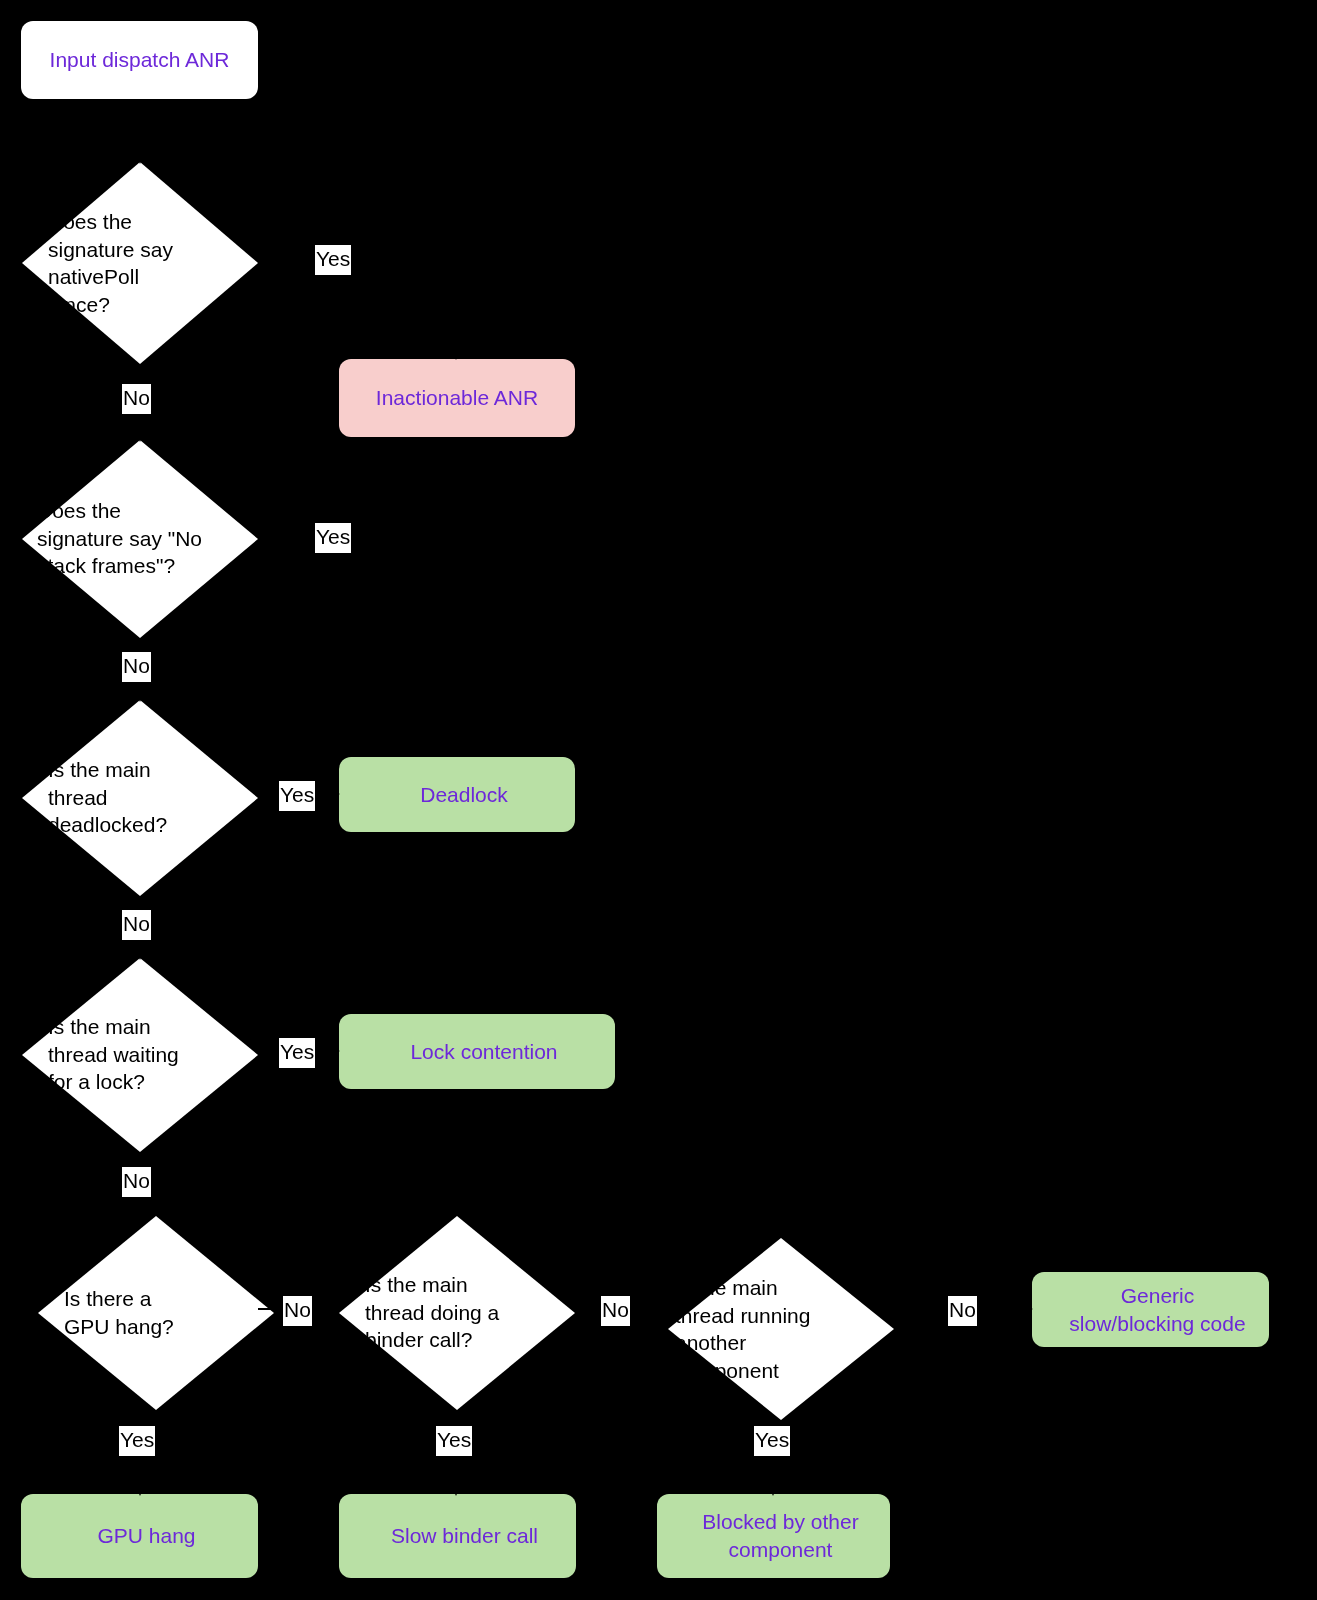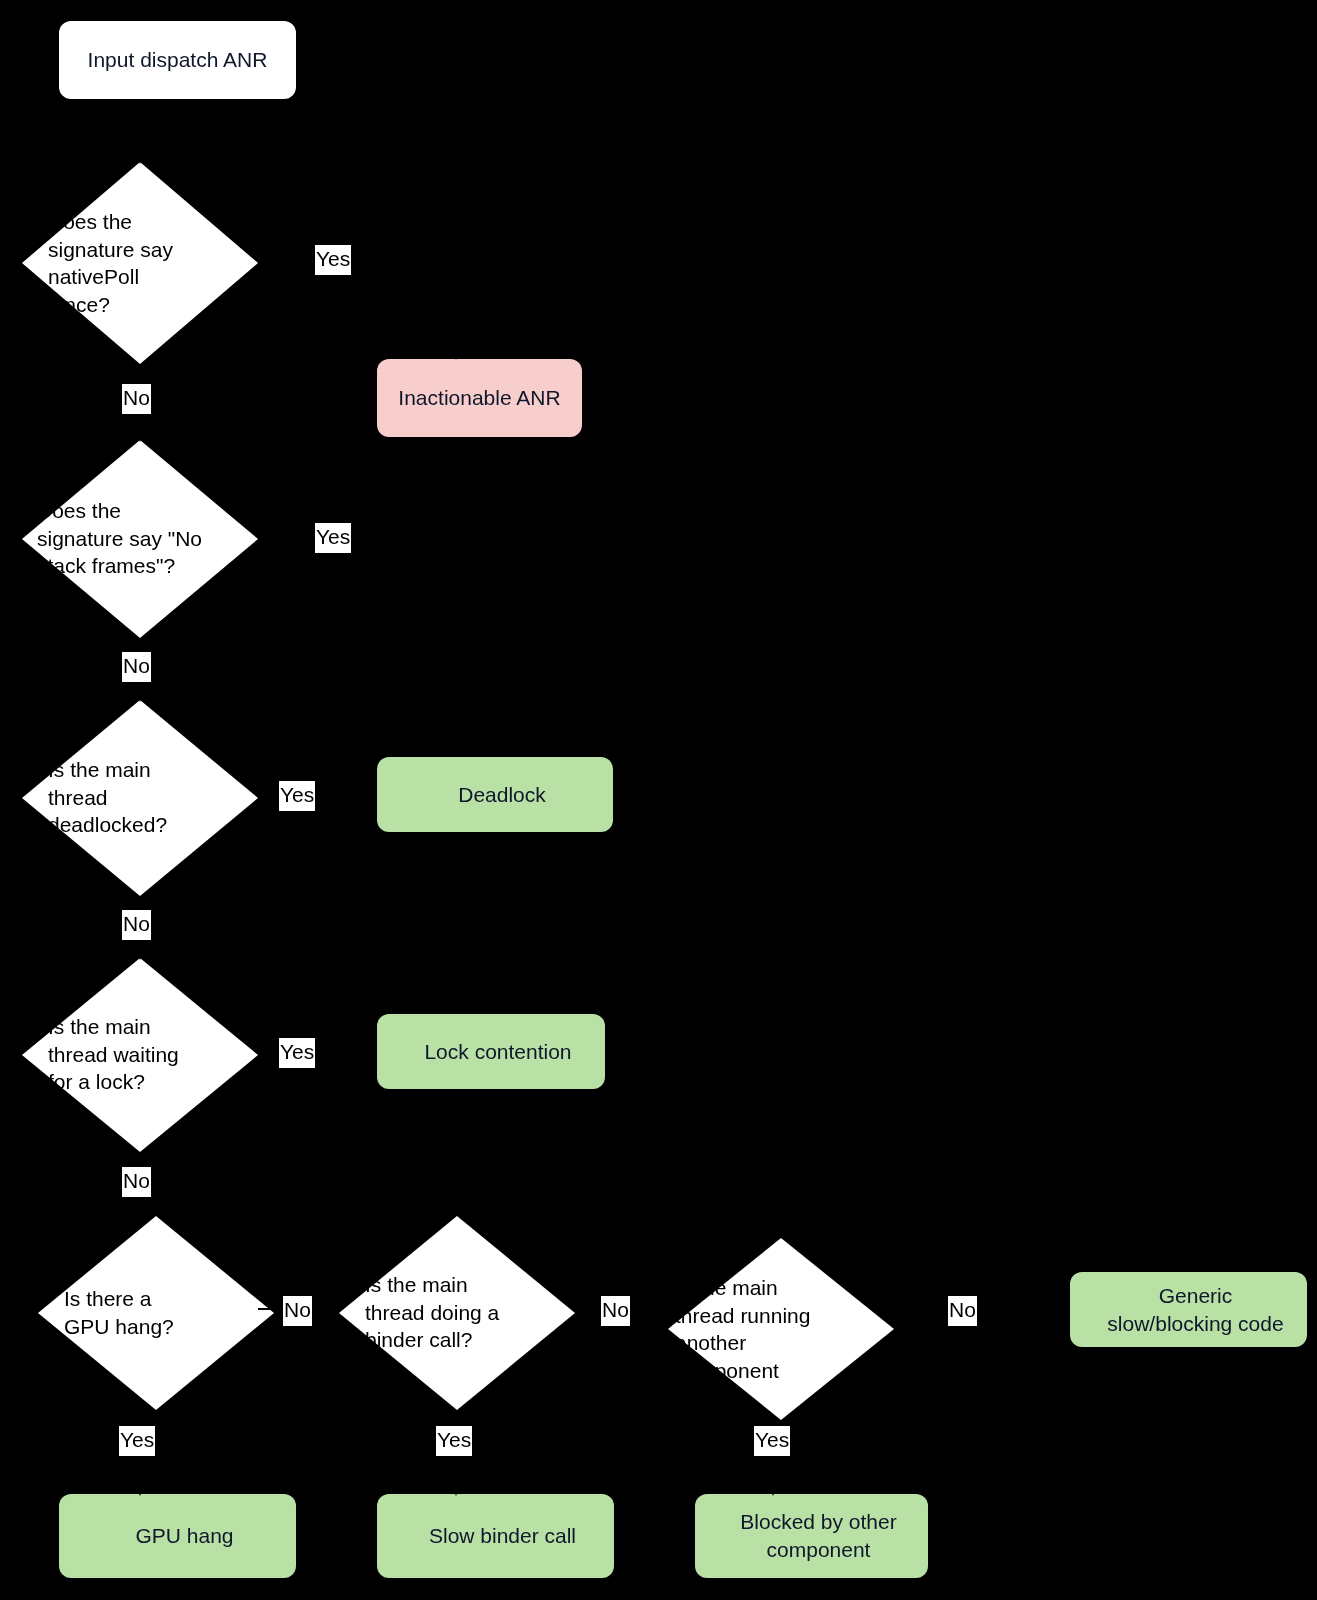--- a/index.html
+++ b/index.html
@@ -20,26 +20,25 @@
 
   
   .node {
     position: absolute;
     box-sizing: border-box;
     border-radius: 12px;
     display: flex;
     align-items: center;
     justify-content: center;
     text-align: center;
-    color: #0f172a;
+    color: #6d28d9;
     font-size: 21px;
     line-height: 1.32;
     padding: 4px 10px;
     white-space: pre-line;
-    margin-left: 38px;
   }
   .node.white  { background: #FFFFFF; }
   .node.pink   { background: #F8CECC; }
   .node.green  { background: #B9E0A5; padding-left: 24px; }
 
   
   .decision {
     position: absolute;
   }
   .decision .dshape {
@@ -122,21 +121,21 @@
   <div class="decision" style="left:22px; top:162px; width:236px; height:202px;">
     <div class="dshape"></div>
     <div class="dtext">Does the
 signature say
 nativePoll
 Once?</div>
   </div>
   <div class="edge-label" style="left:315px; top:245px;">Yes</div>
   <div class="edge-label" style="left:122px; top:384px;">No</div>
 
-  <div class="node pink" style="left:339px; top:359px; width:205px; height:78px;">
+  <div class="node pink" style="left:339px; top:359px; width:236px; height:78px;">
     <span>Inactionable ANR</span>
   </div>
 
   <div class="decision" style="left:22px; top:440px; width:236px; height:198px;">
     <div class="dshape"></div>
     <div class="dtext" style="width:206px;">Does the
 signature say "No
 stack frames"?</div>
   </div>
   <div class="edge-label" style="left:315px; top:523px;">Yes</div>
@@ -157,21 +156,21 @@
 
   <div class="decision" style="left:22px; top:958px; width:236px; height:194px;">
     <div class="dshape"></div>
     <div class="dtext">Is the main
 thread waiting
 for a lock?</div>
   </div>
   <div class="edge-label" style="left:279px; top:1038px;">Yes</div>
   <div class="edge-label" style="left:122px; top:1167px;">No</div>
 
-  <div class="node green" style="left:339px; top:1014px; width:228px; height:75px;">
+  <div class="node green" style="left:339px; top:1014px; width:276px; height:75px;">
     <span>Lock contention</span>
   </div>
 
   <div class="decision" style="left:38px; top:1216px; width:236px; height:194px;">
     <div class="dshape"></div>
     <div class="dtext">Is there a
 GPU hang?</div>
   </div>
   <div class="edge-label" style="left:283px; top:1296px;">No</div>
   <div class="edge-label" style="left:119px; top:1426px;">Yes</div>

